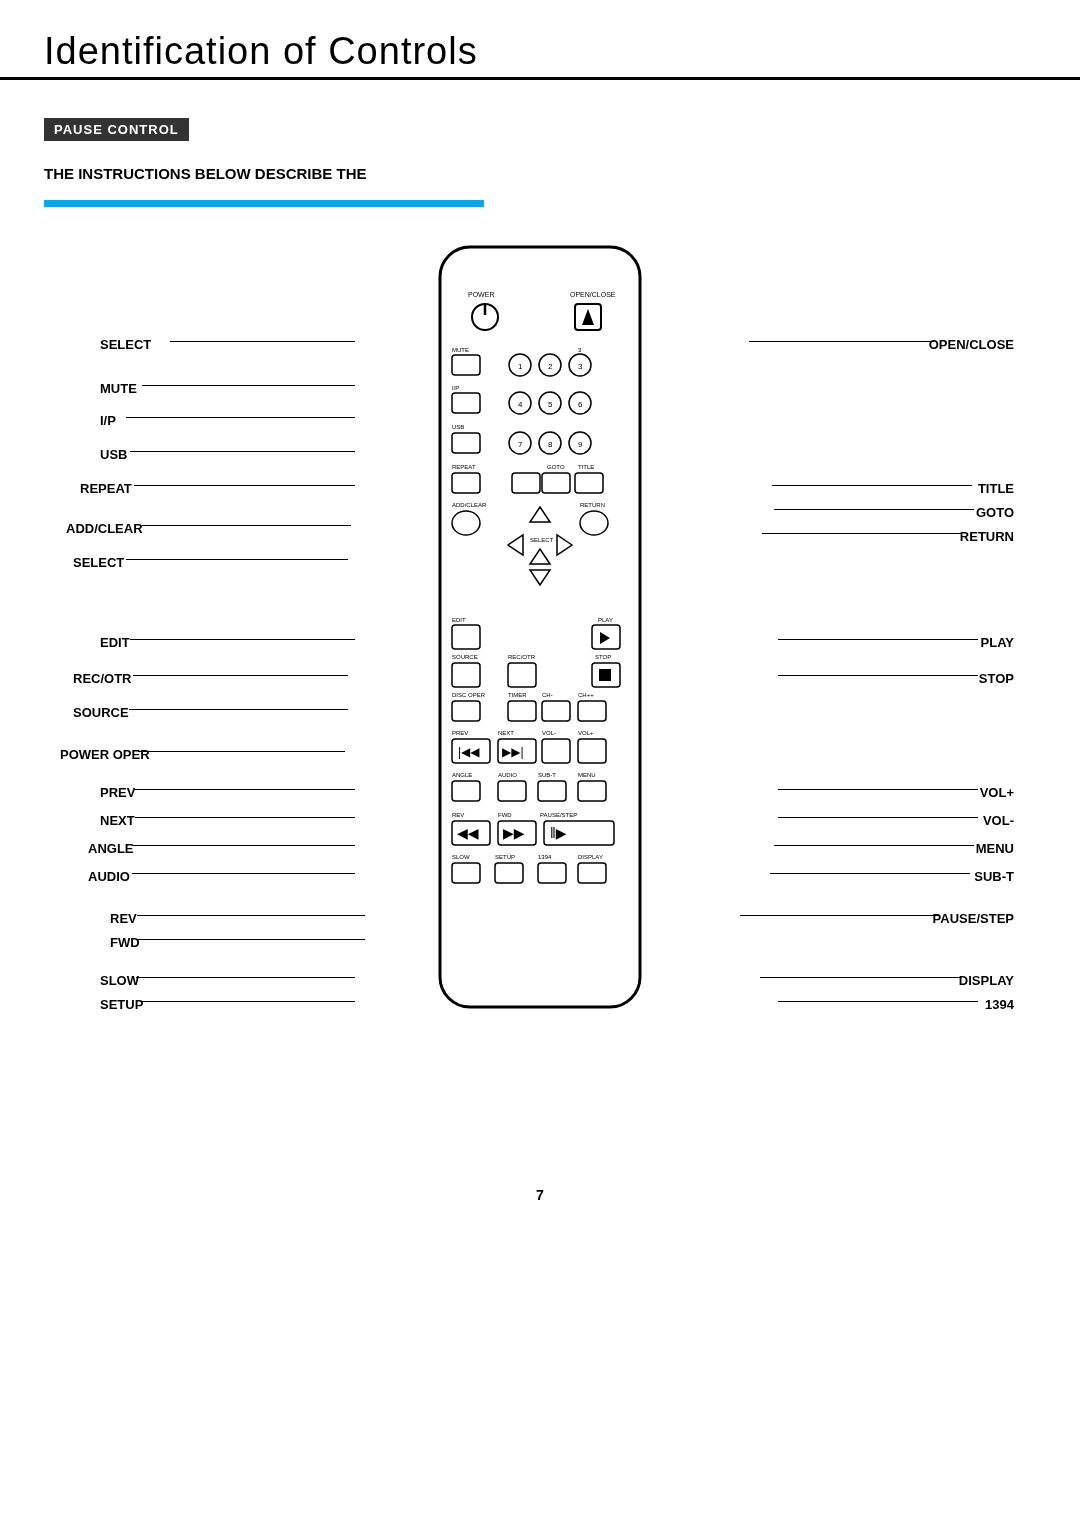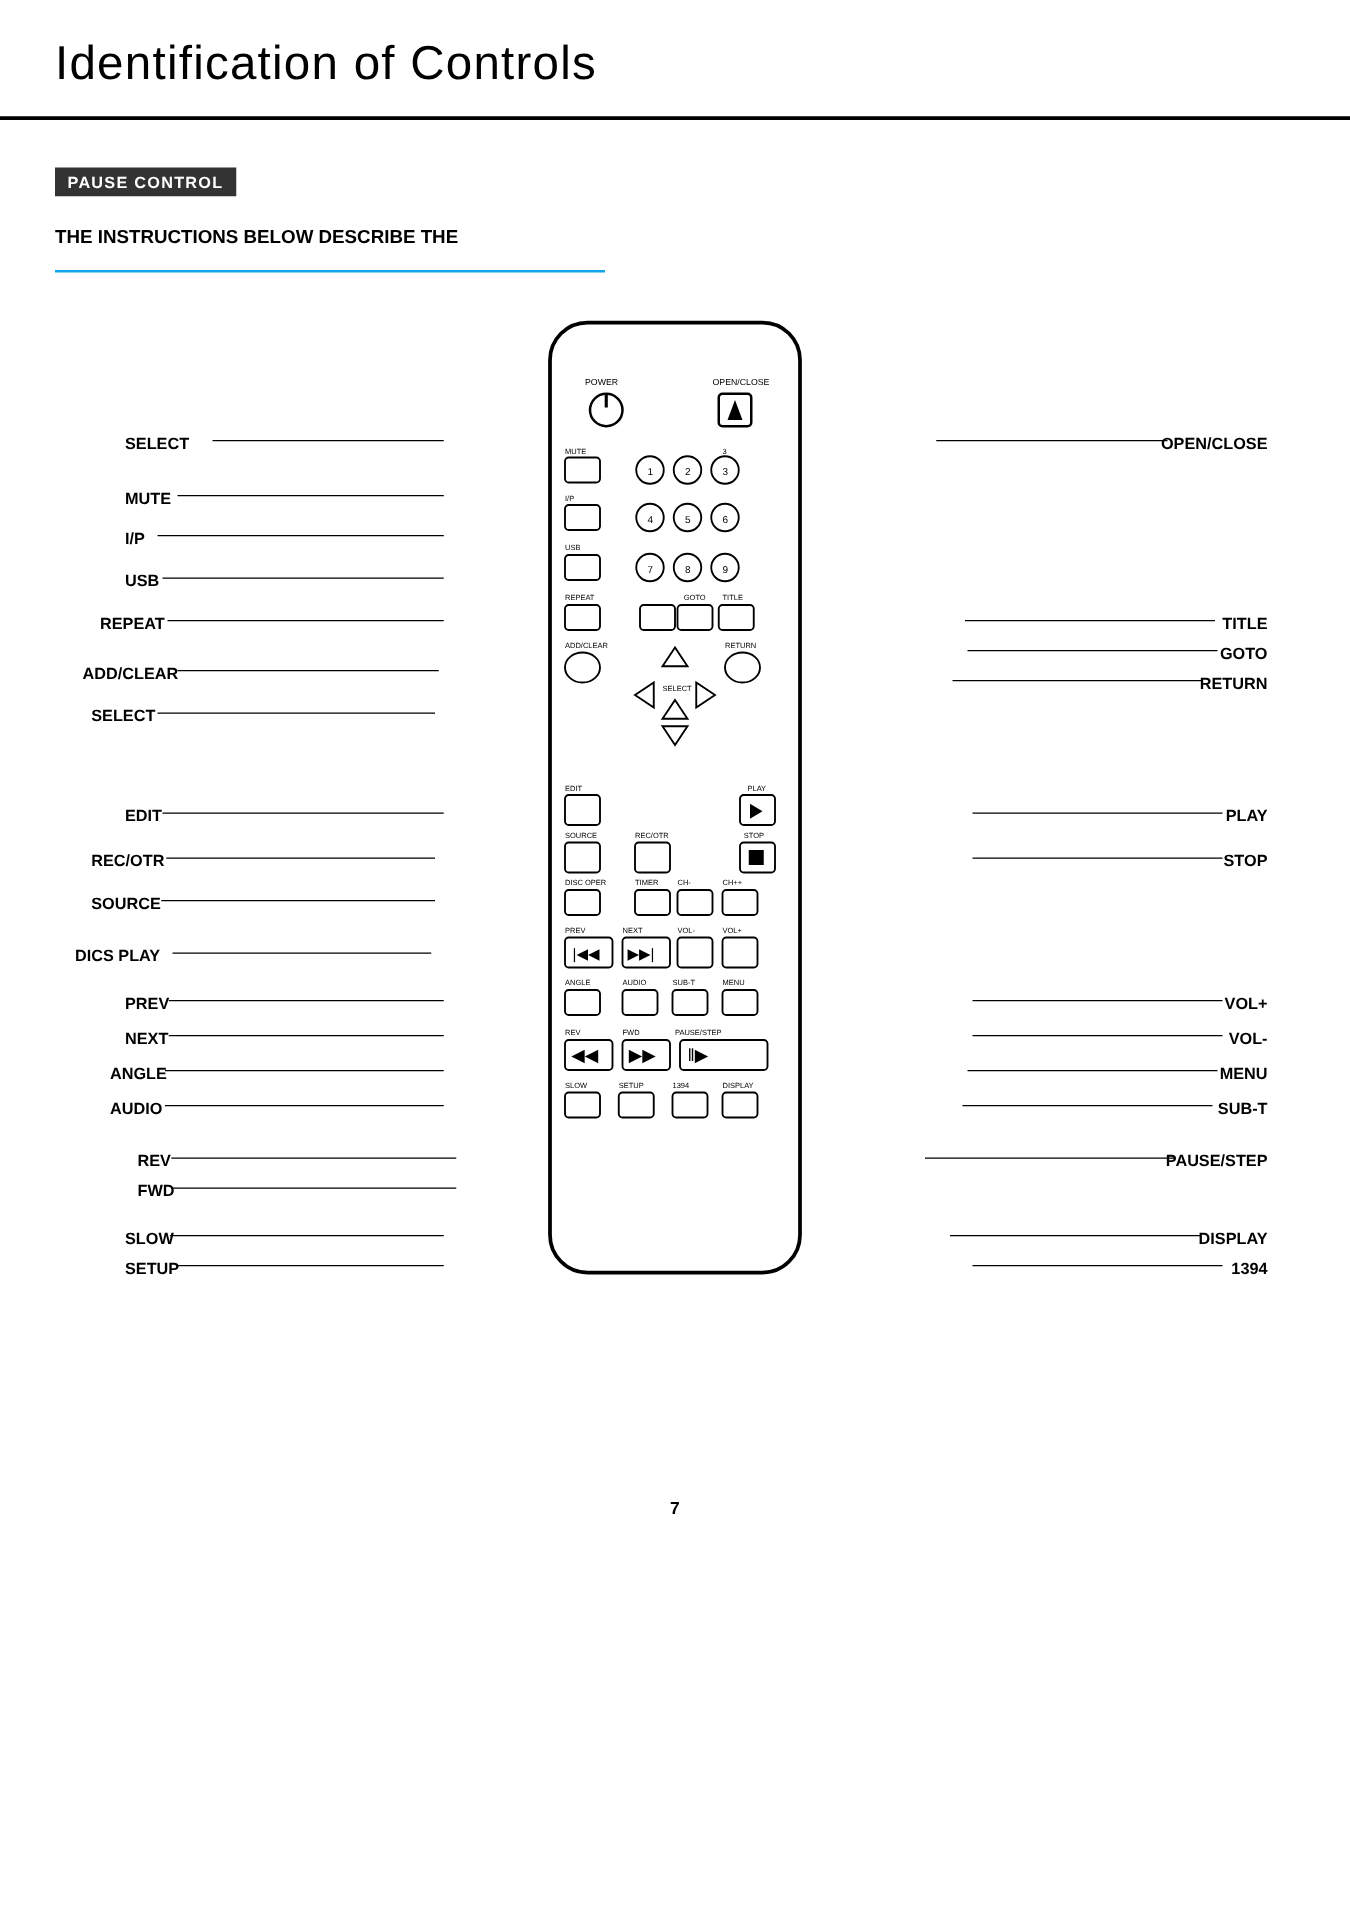--- a/index.html
+++ b/index.html
@@ -7,21 +7,21 @@
       background: #fff;
       font-family: Arial, Helvetica, sans-serif;
       width: 1080px;
       min-height: 1527px;
       position: relative;
       overflow-x: hidden;
     }
 
     
     .page-header {
-      padding: 30px 44px 20px 44px;
+      padding: 30px 44px 4px 44px;
       border-bottom: 3px solid #000;
       margin-bottom: 20px;
     }
     .page-title {
       font-size: 38px;
       font-weight: normal;
       letter-spacing: 1px;
       color: #000;
     }
 
@@ -35,21 +35,21 @@
       margin: 18px 44px 0 44px;
       letter-spacing: 1px;
     }
 
     .section-description {
       margin: 22px 44px 0 44px;
       font-size: 15px;
       font-weight: bold;
       line-height: 1.5;
       max-width: 440px;
-      border-bottom: 2px solid #0ea5e9;
+      border-bottom: 7px solid #0ea5e9;
       padding-bottom: 14px;
     }
 
     
     .diagram-area {
       position: relative;
       width: 100%;
       height: 950px;
       margin-top: 10px;
     }
@@ -148,21 +148,21 @@
     <span style="font-size:13px; font-weight:bold;">REC/OTR</span>
     <div style="position:absolute; left:60px; top:6px; width:215px; height:1px; background:#000;"></div>
   </div>
 
   <div style="position:absolute; left:73px; top:486px;">
     <span style="font-size:13px; font-weight:bold;">SOURCE</span>
     <div style="position:absolute; left:56px; top:6px; width:219px; height:1px; background:#000;"></div>
   </div>
 
   <div style="position:absolute; left:60px; top:528px;">
-    <span style="font-size:13px; font-weight:bold;">DICS PLAY</span>
+    <span style="font-size:13px; font-weight:bold;">POWER OPER</span>
     <div style="position:absolute; left:78px; top:6px; width:207px; height:1px; background:#000;"></div>
   </div>
 
   <div style="position:absolute; left:100px; top:566px;">
     <span style="font-size:13px; font-weight:bold;">PREV</span>
     <div style="position:absolute; left:35px; top:6px; width:220px; height:1px; background:#000;"></div>
   </div>
 
   <div style="position:absolute; left:100px; top:594px;">
     <span style="font-size:13px; font-weight:bold;">NEXT</span>

